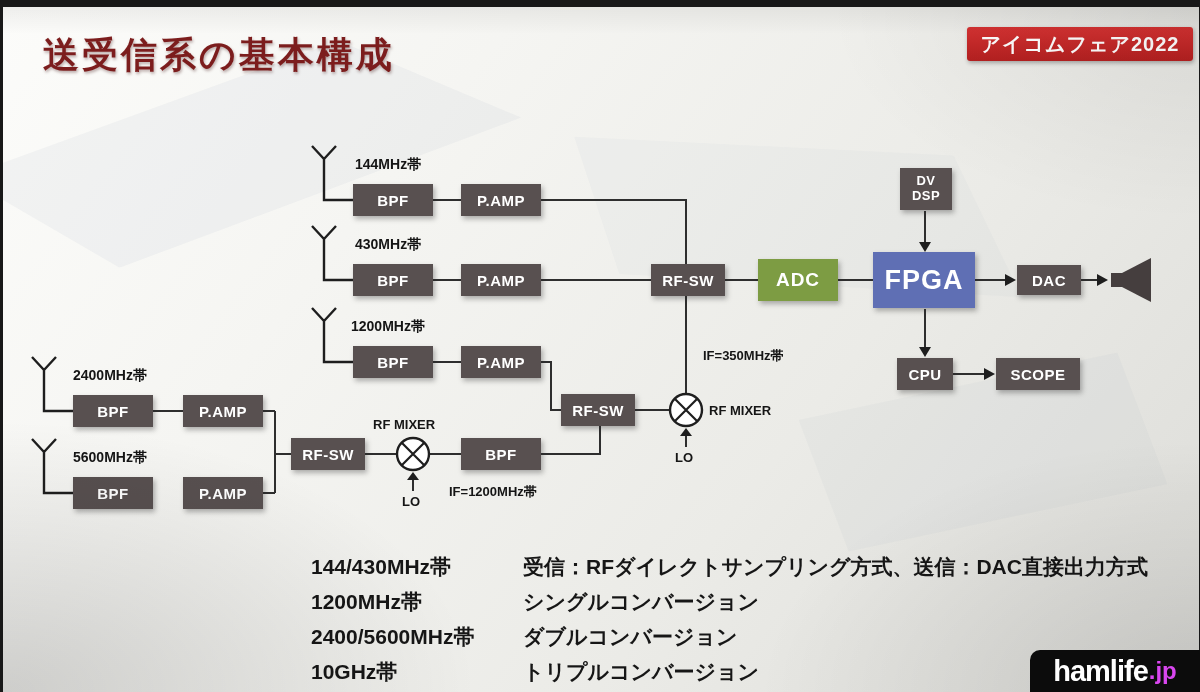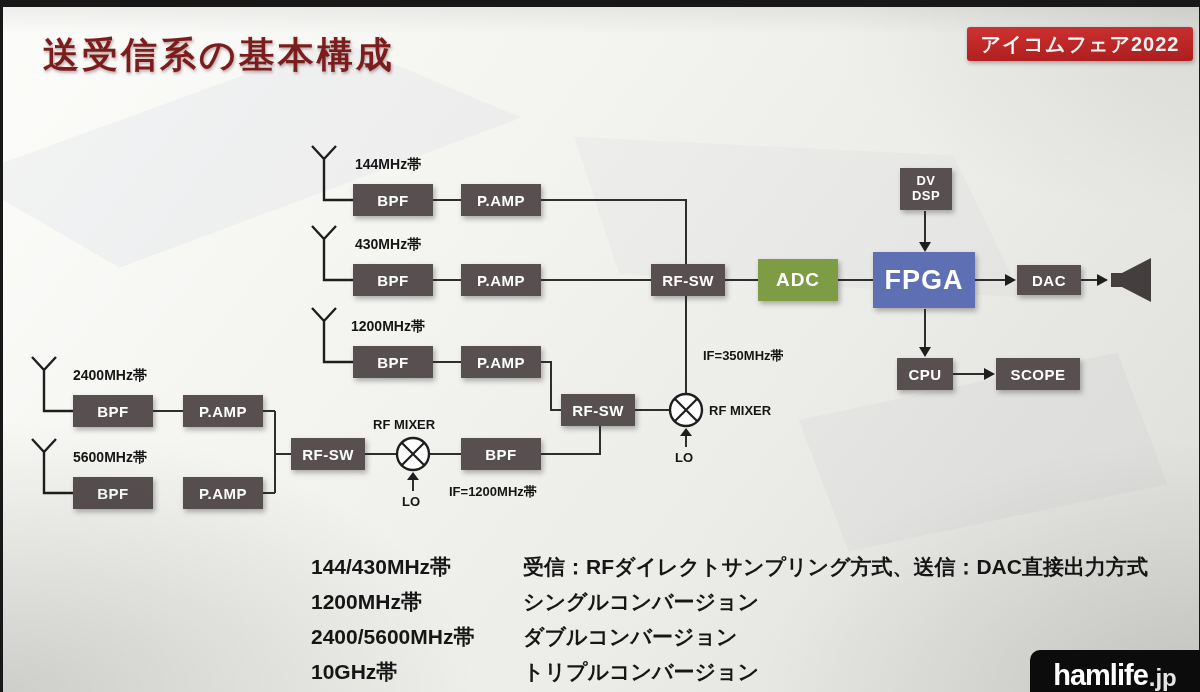--- a/index.html
+++ b/index.html
@@ -59,24 +59,24 @@
     position:absolute; left:308px; top:546px; width:880px;
     font-size:21px; font-weight:bold; color:#161616;
   }
   .legend-row { display:flex; margin-bottom:7px; white-space:nowrap; }
   .legend-band { width:212px; flex:0 0 212px; }
   .legend-desc { flex:1; }
 
   .hamlife {
     position:absolute; left:1030px; top:650px; width:170px; height:42px;
     background:#0c0c0c; border-radius:10px 0 0 0;
-    display:flex; align-items:flex-end; justify-content:center;
+    display:flex; align-items:center; justify-content:center;
   }
   .hamlife .name { color:#fff; font-weight:bold; font-size:29px; letter-spacing:-1px; }
-  .hamlife .tld  { color:#e5e5e5; font-weight:bold; font-size:24px; margin-left:1px; }
+  .hamlife .tld  { color:#d946ef; font-weight:bold; font-size:24px; margin-left:1px; }
 </style>
 </head>
 <body>
 
 <div id="slide">
 
   <div class="deco deco1"></div>
   <div class="deco deco2"></div>
   <div class="deco deco3"></div>
 

